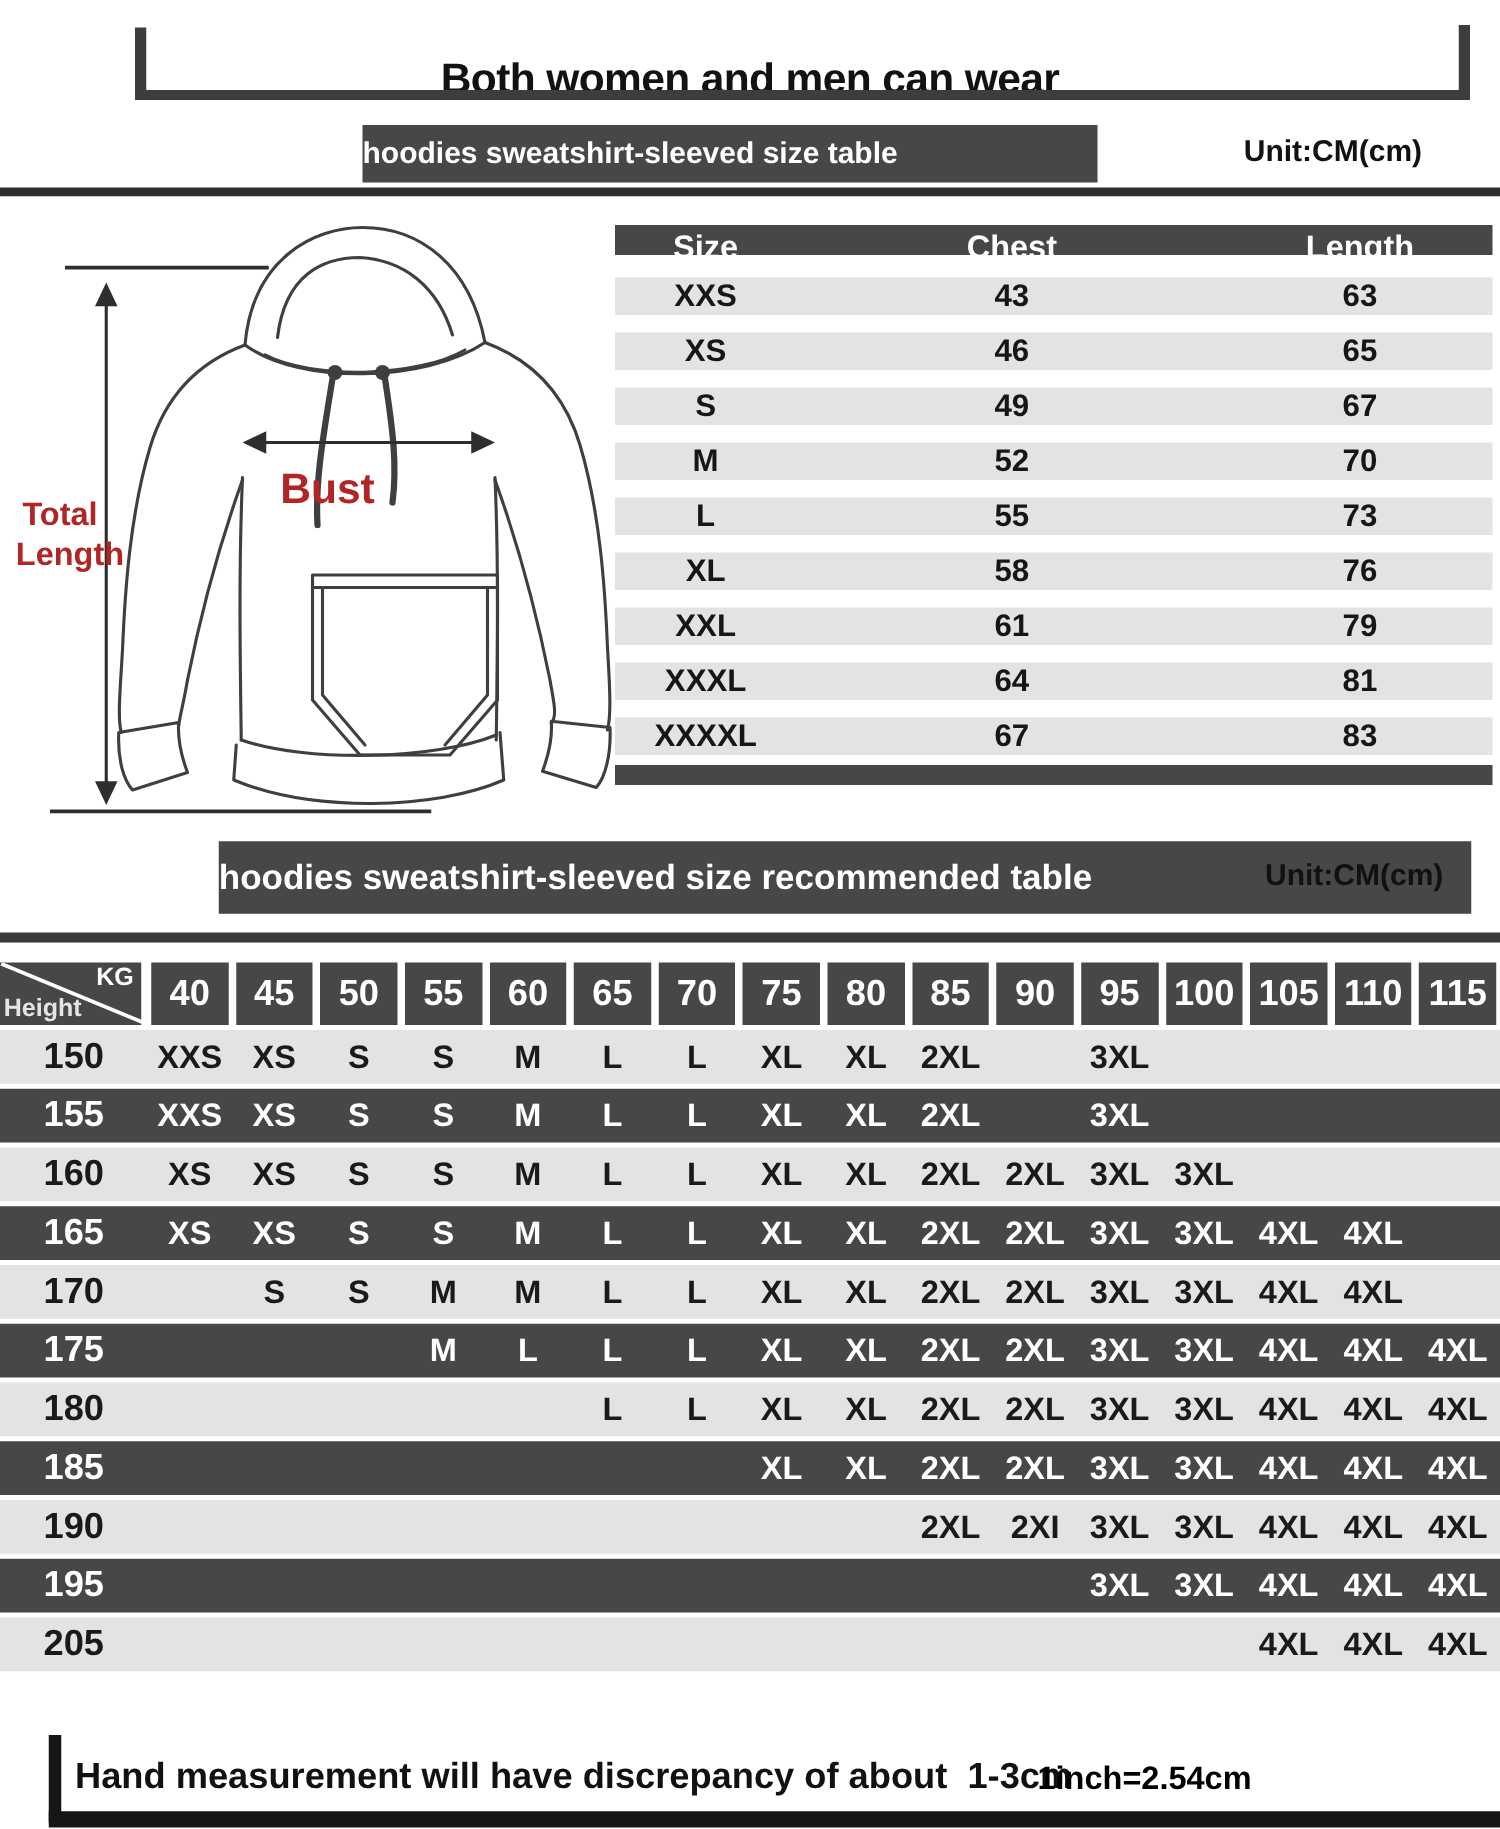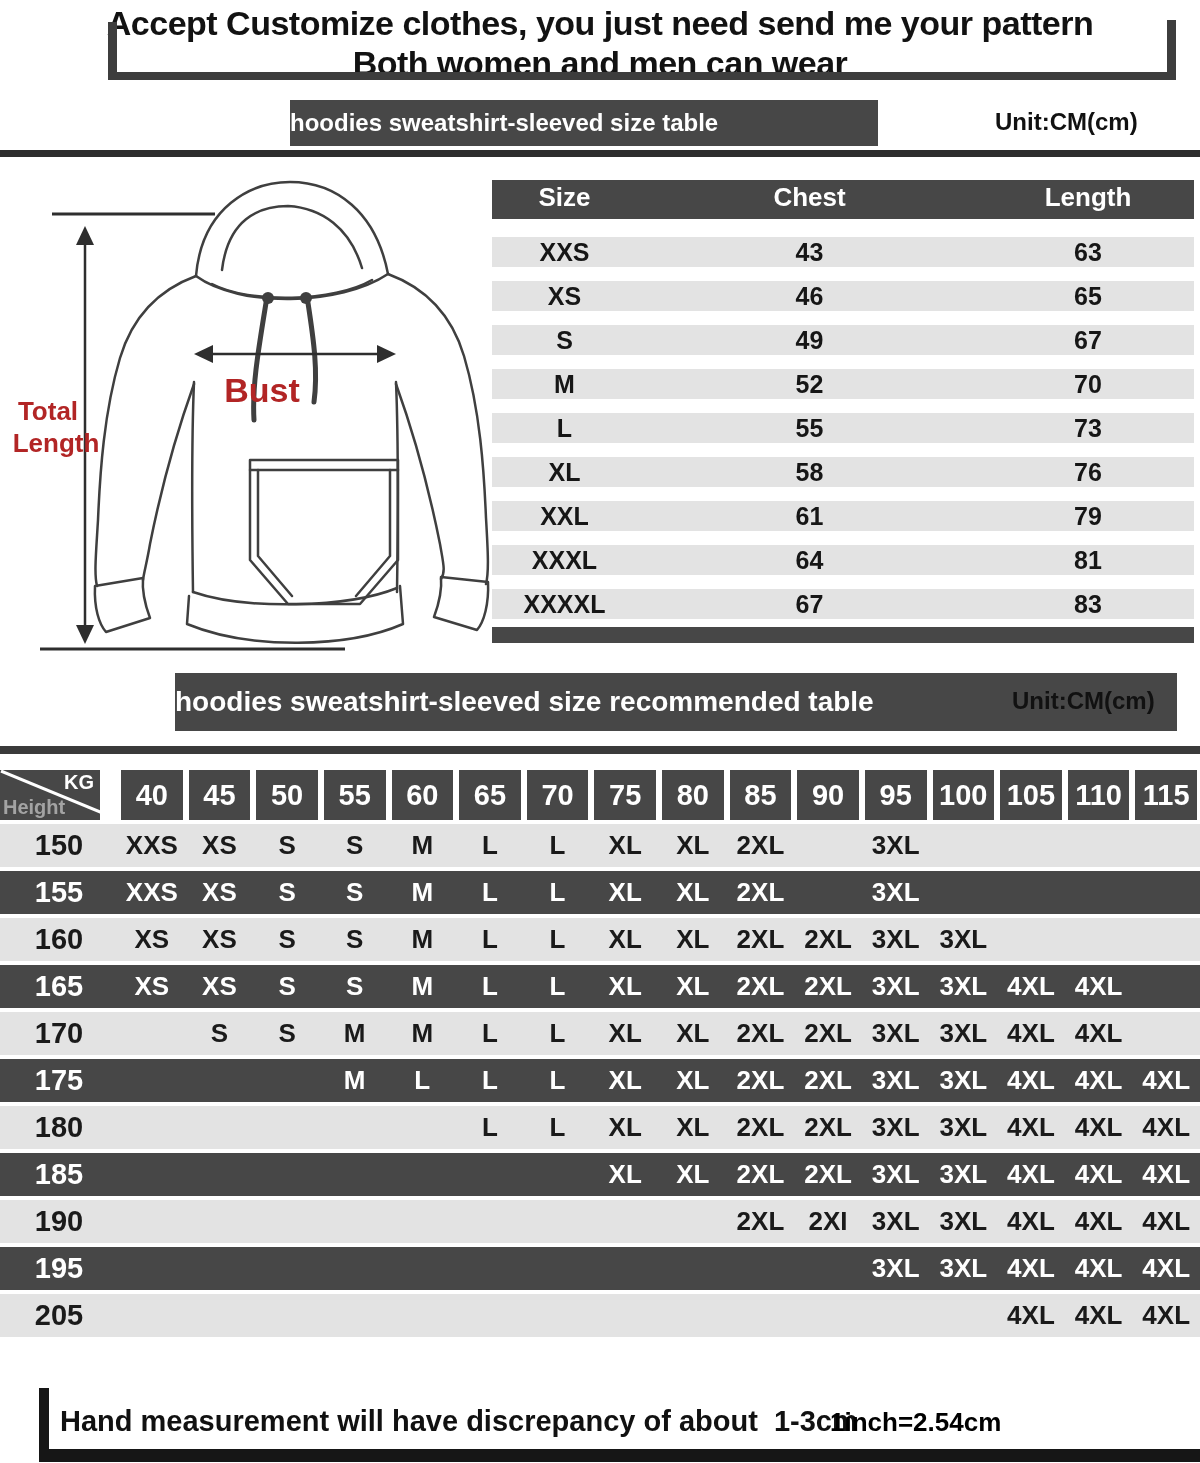--- a/index.html
+++ b/index.html
@@ -26,54 +26,53 @@
   .rule{position:absolute;left:0;width:1200px;background:#2e2e2e;}
   #rule1{top:150px;height:7px;}
   #rule2{top:746px;height:8px;background:#3a3a3a;}
 
   
   #hoodie{position:absolute;left:0;top:172px;}
 
   
   #size-table{position:absolute;left:492px;top:180px;width:702px;}
   .s-row{display:grid;grid-template-columns:145px 345px 212px;}
-  #size-head{background:#474747;color:#fff;height:39px;line-height:35px;font-size:26px;margin-bottom:18px;}
+  #size-head{background:#474747;color:#fff;height:24px;line-height:35px;font-size:26px;margin-bottom:18px;}
   #size-head div{text-align:center;}
   #size-body .s-row{background:#e3e3e3;color:#161616;height:30px;line-height:30px;
                     font-size:25px;margin-bottom:14px;}
   #size-body .s-cell{text-align:center;}
   #size-foot{margin-top:-6px;height:16px;background:#474747;}
 
   
   #reco{position:absolute;left:0;top:770px;width:1200px;}
   .r-grid{display:grid;grid-template-columns:118px repeat(16,1fr);}
   #reco-header{height:50px;margin-bottom:4px;}
-  #reco-corner{position:relative;background:#474747;height:50px;margin-right:18px;}
+  #reco-corner{position:relative;background:#474747;height:50px;margin-right:5px;}
   #reco-corner .kg{position:absolute;right:6px;top:1px;color:#fff;font-size:20px;}
-  #reco-corner .hgt{position:absolute;left:3px;bottom:1px;color:#a3a3a3;font-size:20px;}
+  #reco-corner .hgt{position:absolute;left:3px;bottom:1px;color:#e5e5e5;font-size:20px;}
   .w-cell{background:#474747;color:#fff;margin:0 3px;text-align:center;
           font-size:29px;line-height:50px;height:50px;}
   .r-row{height:43px;line-height:43px;margin-bottom:4px;font-size:26px;}
   .r-row.light{background:#e3e3e3;color:#1a1a1a;}
   .r-row.dark{background:#474747;color:#ffffff;}
   .r-row .h-cell{text-align:center;font-size:29px;}
   .r-row .v-cell{text-align:center;white-space:nowrap;}
 
   
   #foot-vbar{position:absolute;left:39px;top:1388px;width:10px;height:70px;background:#161616;}
   #foot-hbar{position:absolute;left:39px;top:1449px;width:1161px;height:13px;background:#161616;}
   #foot-note{position:absolute;left:60px;top:1405px;font-size:29px;color:#111;white-space:pre;}
   #foot-conv{position:absolute;left:830px;top:1407px;font-size:26px;color:#000000;white-space:nowrap;}
 </style>
 </head>
 <body>
 
 <div id="page">
 
-  <div id="head1" class="heading">Accept Customize clothes, you just need send me your pattern</div>
   <div id="head2" class="heading">Both women and men can wear</div>
   <div id="br-left" class="bracket"></div>
   <div id="br-right" class="bracket"></div>
   <div id="br-bottom" class="bracket"></div>
 
   <div id="banner1" class="banner">hoodies sweatshirt-sleeved size  table</div>
   <div id="unit1" class="unit">Unit:CM(cm)</div>
   <div id="rule1" class="rule"></div>
 
   <svg id="hoodie" width="490" height="485" viewBox="0 0 490 485">

